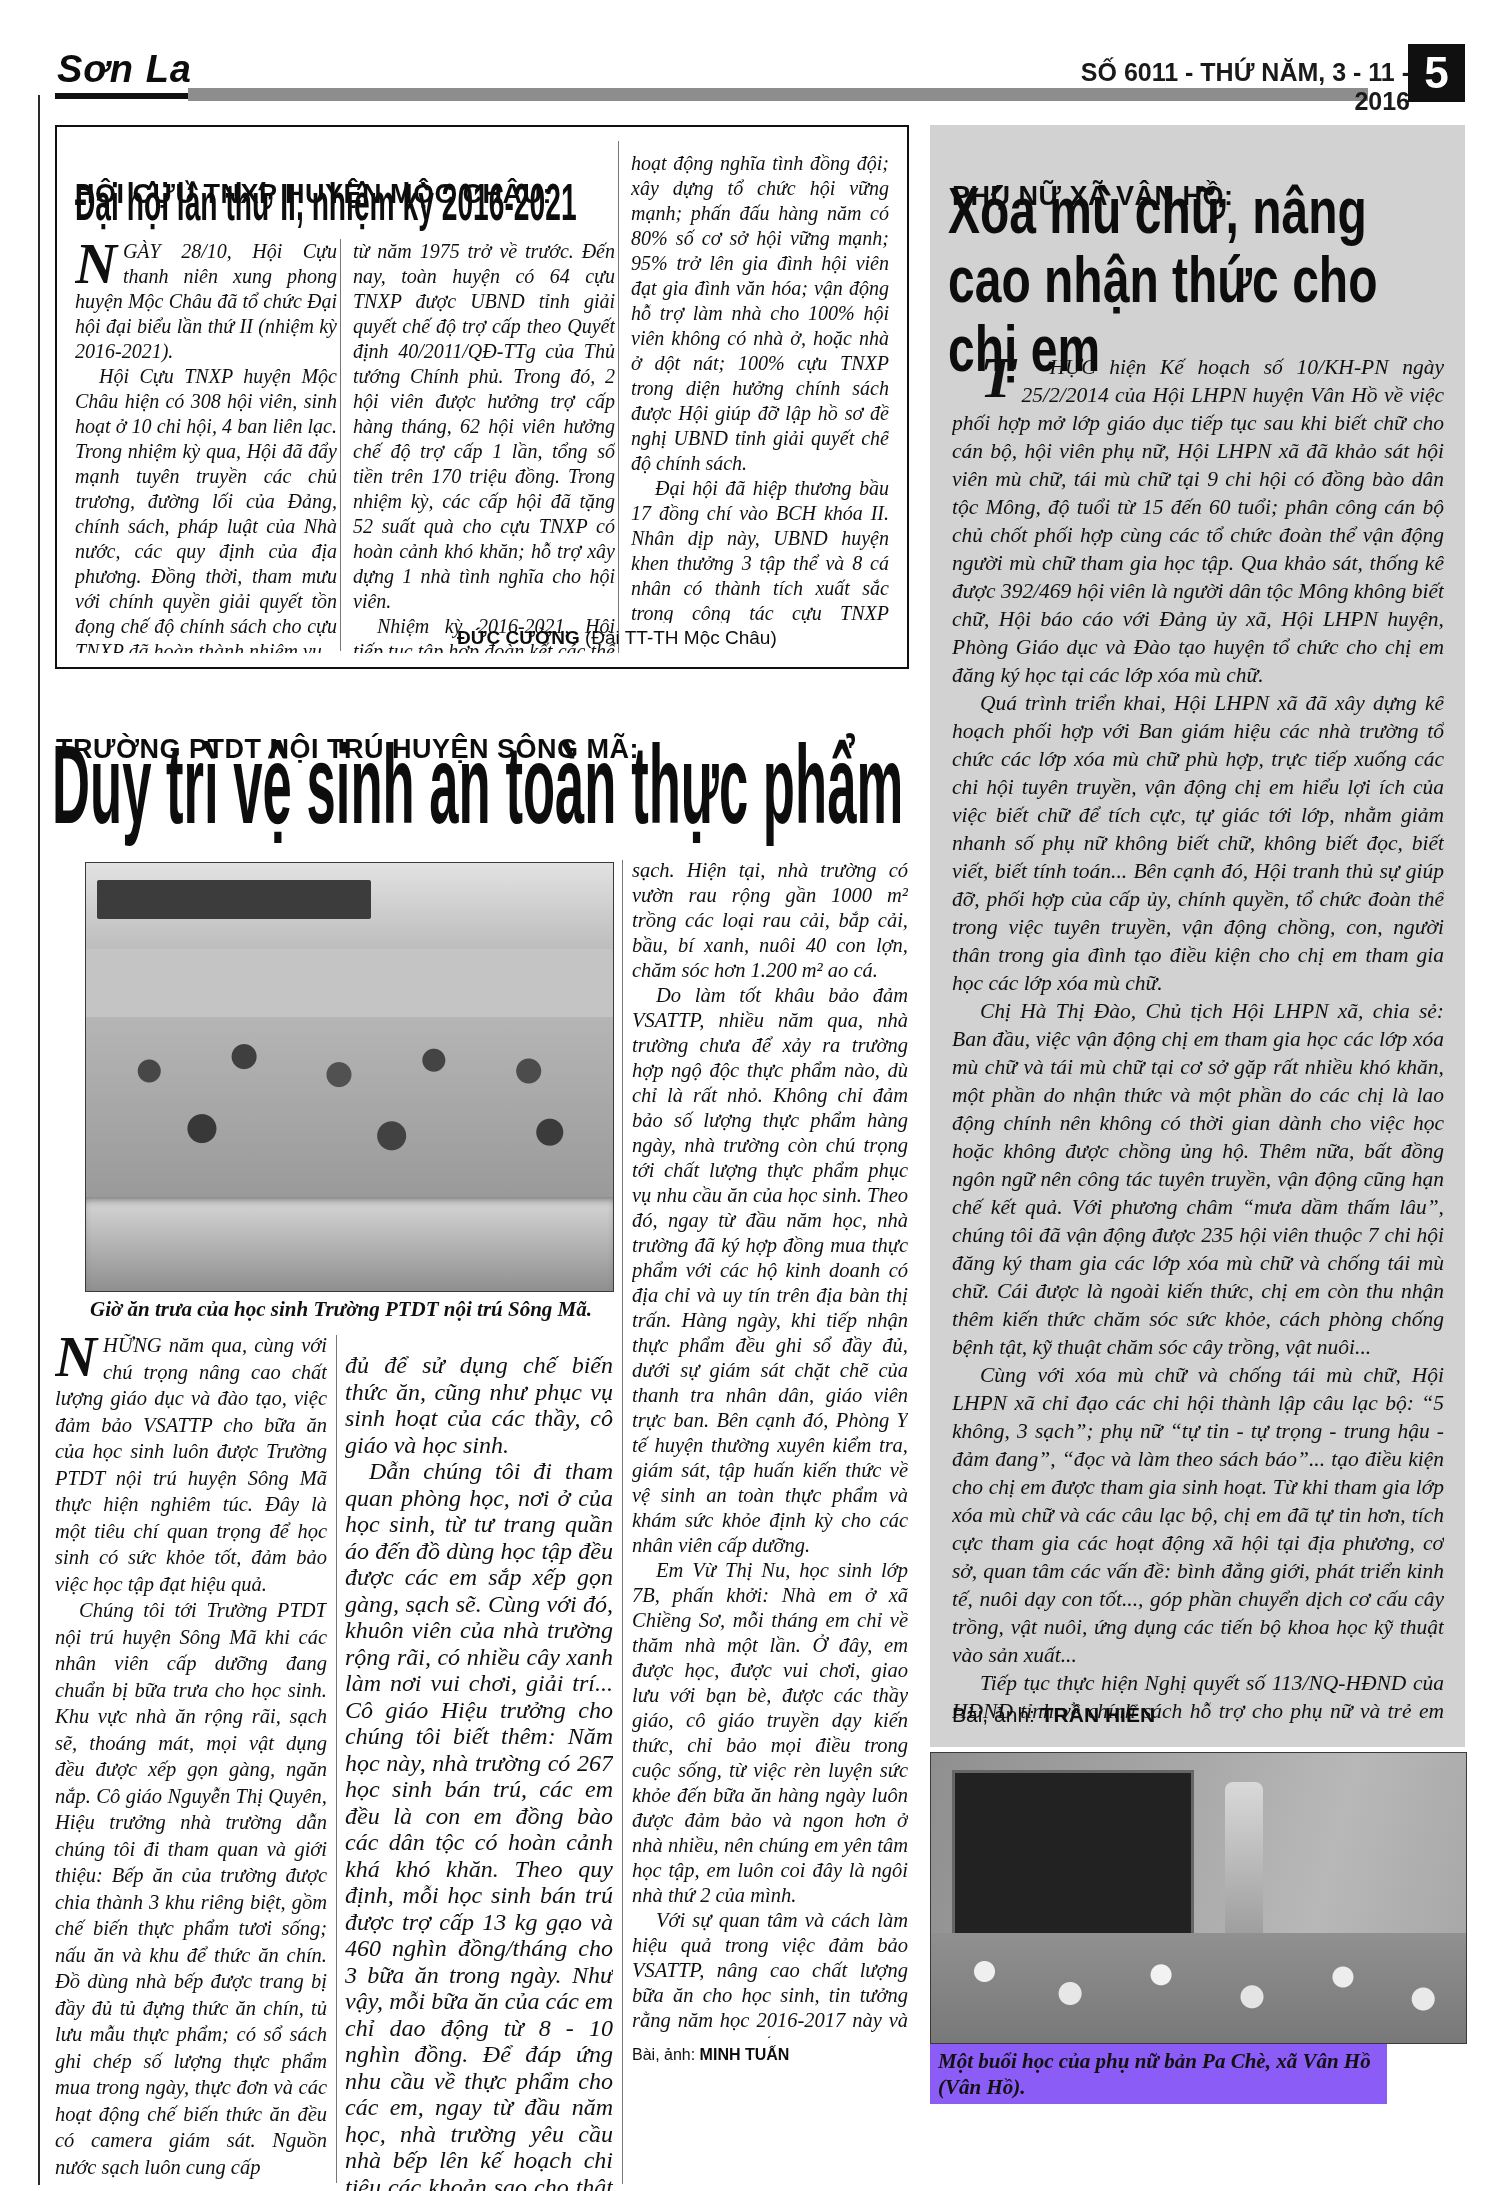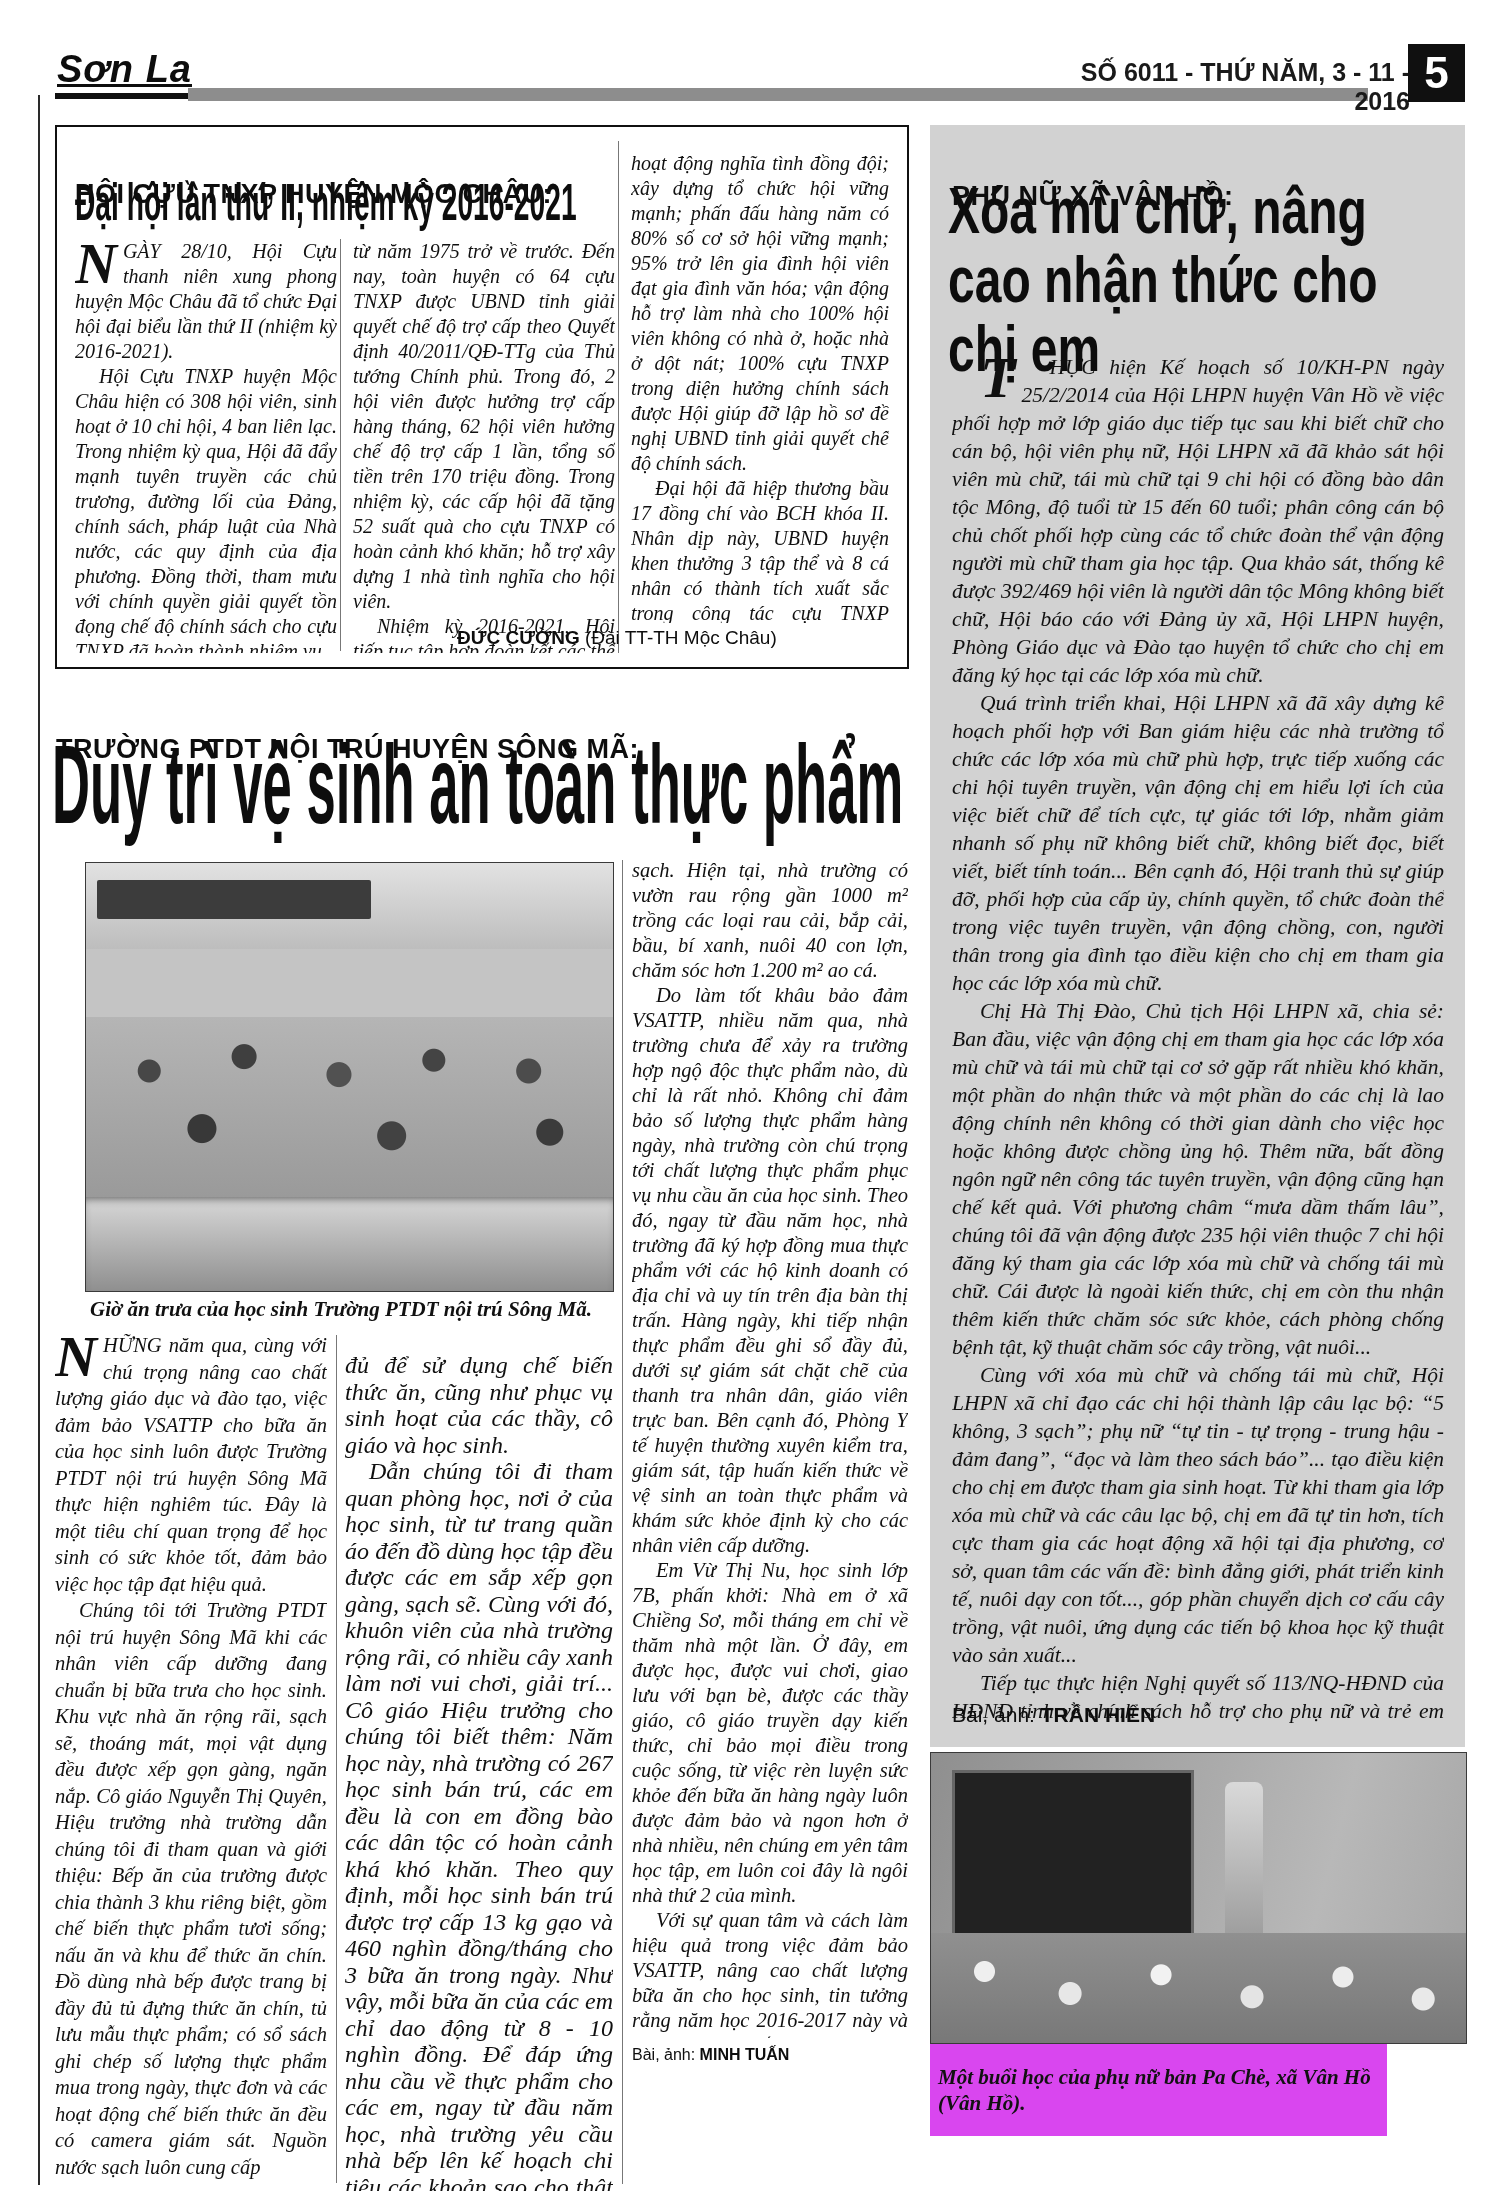--- a/index.html
+++ b/index.html
@@ -5,21 +5,21 @@
   html,body{margin:0;padding:0;}
   body{
     width:1500px;height:2191px;position:relative;background:#ffffff;
     font-family:"Liberation Serif", serif;color:#101010;overflow:hidden;
   }
   .abs{position:absolute;}
   
   .brand{
     left:55px;top:48px;font-family:"Liberation Sans",sans-serif;
     font-weight:bold;font-style:italic;font-size:38px;letter-spacing:1px;
-    border-bottom:6px solid #101010;padding:0 10px 2px 2px;color:#0d0d0d;text-decoration:underline;
+    border-bottom:6px solid #101010;padding:0 10px 2px 2px;color:#0d0d0d;
   }
   .header-bar{left:188px;top:88px;width:1180px;height:13px;background:#8d8d8d;}
   .issue-line{
     left:1040px;top:58px;width:370px;text-align:right;
     font-family:"Liberation Sans",sans-serif;font-weight:600;font-size:25px;color:#1a1a1a;
   }
   .page-num{
     left:1408px;top:44px;width:57px;height:58px;background:#101010;color:#fff;
     font-family:"Liberation Sans",sans-serif;font-weight:bold;font-size:44px;
     display:flex;align-items:center;justify-content:center;
@@ -100,21 +100,21 @@
       radial-gradient(circle at 43% 38%, #f2f2f2 10px, transparent 11px),
       radial-gradient(circle at 60% 58%, #e4e4e4 11px, transparent 12px),
       radial-gradient(circle at 77% 40%, #ededed 10px, transparent 11px),
       radial-gradient(circle at 92% 60%, #e9e9e9 11px, transparent 12px),
       linear-gradient(#909090,#787878);
   }
   .caption{
     font-style:italic;font-weight:bold;font-size:21px;color:#111;line-height:26px;
   }
   .caption1{left:90px;top:1296px;width:522px;}
-  .caption2{left:930px;top:2044px;width:457px;background:#d946ef;padding:20px 8px;box-sizing:border-box;}
+  .caption2{left:930px;top:2044px;width:457px;background:#8b5cf6;padding:4px 8px;box-sizing:border-box;}
   
   .a3-kicker{left:56px;top:694px;}
   .a3-headline{left:52px;top:722px;font-size:94px;transform:scale(.56,1.18);}
   .a3-col1{left:55px;top:1332px;width:272px;height:852px;font-size:20.5px;line-height:26.5px;}
   .a3-col2{left:345px;top:1352px;width:268px;height:852px;font-size:24px;line-height:26.5px;}
   .a3-col3{left:632px;top:858px;width:276px;height:1180px;font-size:20.5px;line-height:25px;}
   .a3-rule1{left:336px;top:1335px;width:1px;height:848px;background:#777;}
   .a3-rule2{left:622px;top:860px;width:1px;height:1324px;background:#777;}
   .a3-byline{left:632px;top:2046px;width:276px;font-size:16px;}
 </style>

